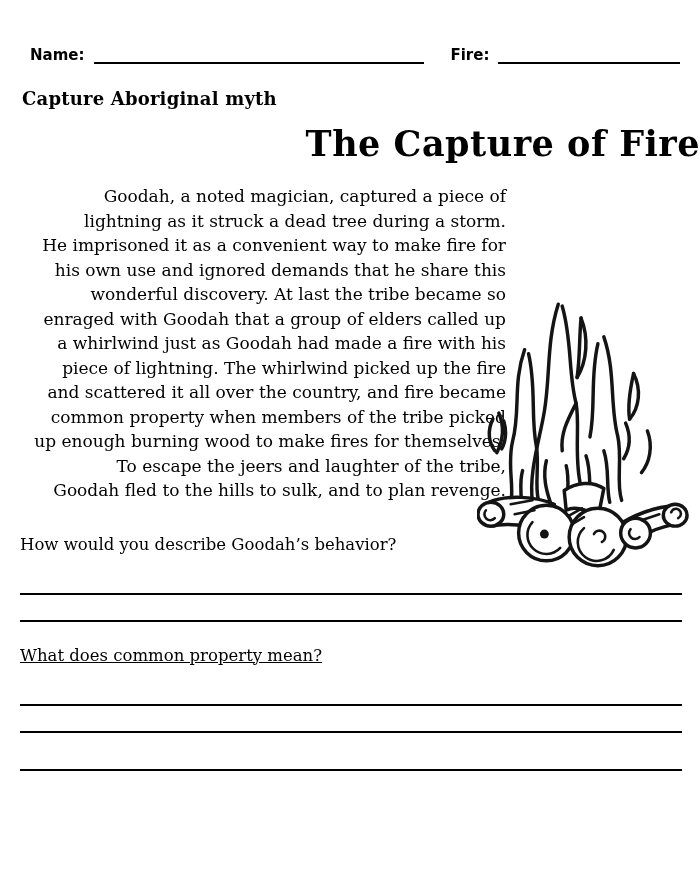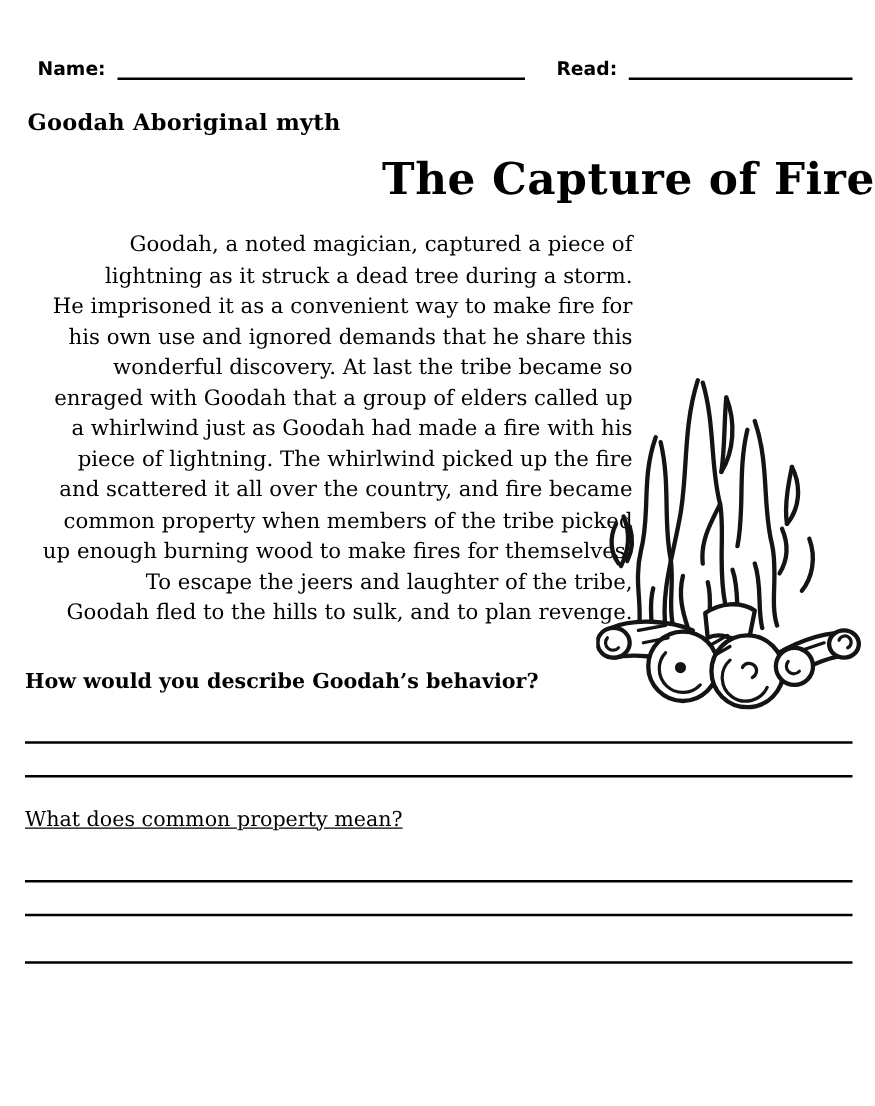--- a/index.html
+++ b/index.html
@@ -63,21 +63,21 @@
   }
   .fire-art {
     position: absolute;
     left: 477px;
     top: 291px;
     width: 218px;
     height: 278px;
   }
   
   .question-block { margin: 0 18px 0 20px; }
-  .q1 { margin-top: 30px; font-weight: bold; }
+  .q1 { margin-top: 30px; }
   .q2 { margin-top: 22px; text-decoration: underline; }
   .q3 { margin-top: 22px; }
   .question-prompt {
     font-size: 16.5px;
     line-height: 24px;
     max-width: 650px;
   }
   .answer-line {
     border-bottom: 2px solid #000;
     height: 0;
@@ -88,25 +88,25 @@
 </style>
 </head>
 <body>
 
 <div class="page">
 
   <div class="header-row">
     <span class="field-label">Name:</span>
     <div class="write-line name-line"></div>
     <div class="date-gap"></div>
-    <span class="field-label">Read:</span>
+    <span class="field-label">Fire:</span>
     <div class="write-line date-line"></div>
   </div>
 
-  <div class="section-heading">Goodah Aboriginal myth</div>
+  <div class="section-heading">Capture Aboriginal myth</div>
 
   <div class="story-title">The Capture of Fire</div>
 
   <div class="story-text">Goodah, a noted magician, captured a piece of
 lightning as it struck a dead tree during a storm.
 He imprisoned it as a convenient way to make fire for
 his own use and ignored demands that he share this
 wonderful discovery. At last the tribe became so
 enraged with Goodah that a group of elders called up
 a whirlwind just as Goodah had made a fire with his

